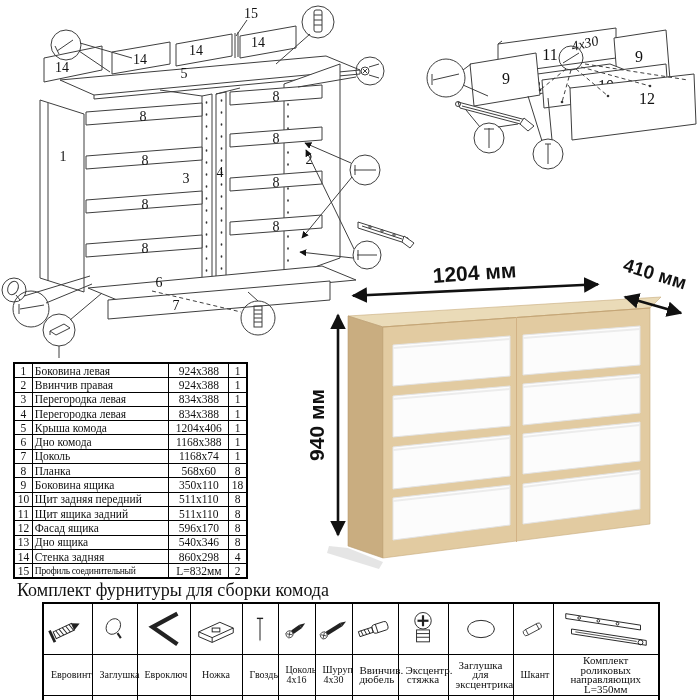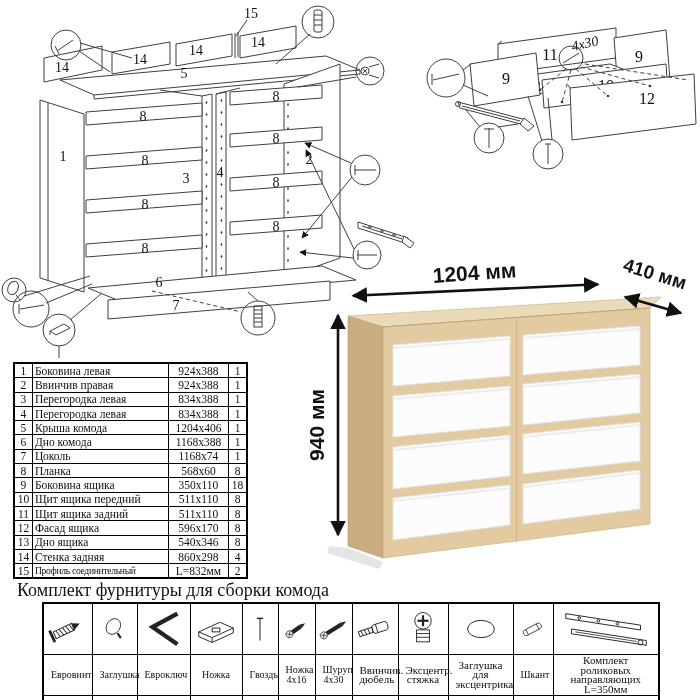--- a/index.html
+++ b/index.html
@@ -398,21 +398,21 @@
           <td class="c">8</td>
         </tr>
       <tr>
           <td class="c">9</td>
           <td>Боковина ящика</td>
           <td class="c">350x110</td>
           <td class="c">18</td>
         </tr>
       <tr>
           <td class="c">10</td>
-          <td>Щит ящика передний</td>
+          <td>Щит задняя передний</td>
           <td class="c">511x110</td>
           <td class="c">8</td>
         </tr>
       <tr>
           <td class="c">11</td>
           <td>Щит ящика задний</td>
           <td class="c">511x110</td>
           <td class="c">8</td>
         </tr>
       <tr>
@@ -571,21 +571,21 @@
               <line x1="16" y1="27" x2="80" y2="37" stroke="#222" stroke-width=".8"></line>
             </svg>
       </td>
     </tr>
     <tr class="labels">
       <td>Евровинт</td>
       <td>Заглушка</td>
       <td>Евроключ</td>
       <td>Ножка</td>
       <td>Гвоздь</td>
-      <td>Ножка 4x16</td>
+      <td>Цоколь 4x16</td>
       <td>Шуруп 4x30</td>
       <td class="sm">Ввинчив. дюбель</td>
       <td class="sm">Эксцентр. стяжка</td>
       <td class="sm">Заглушка для эксцентрика</td>
       <td>Шкант</td>
       <td class="sm">Комплект роликовых направляющих L=350мм</td>
     </tr>
     <tr class="qty">
       <td>26</td>
       <td>6</td>

